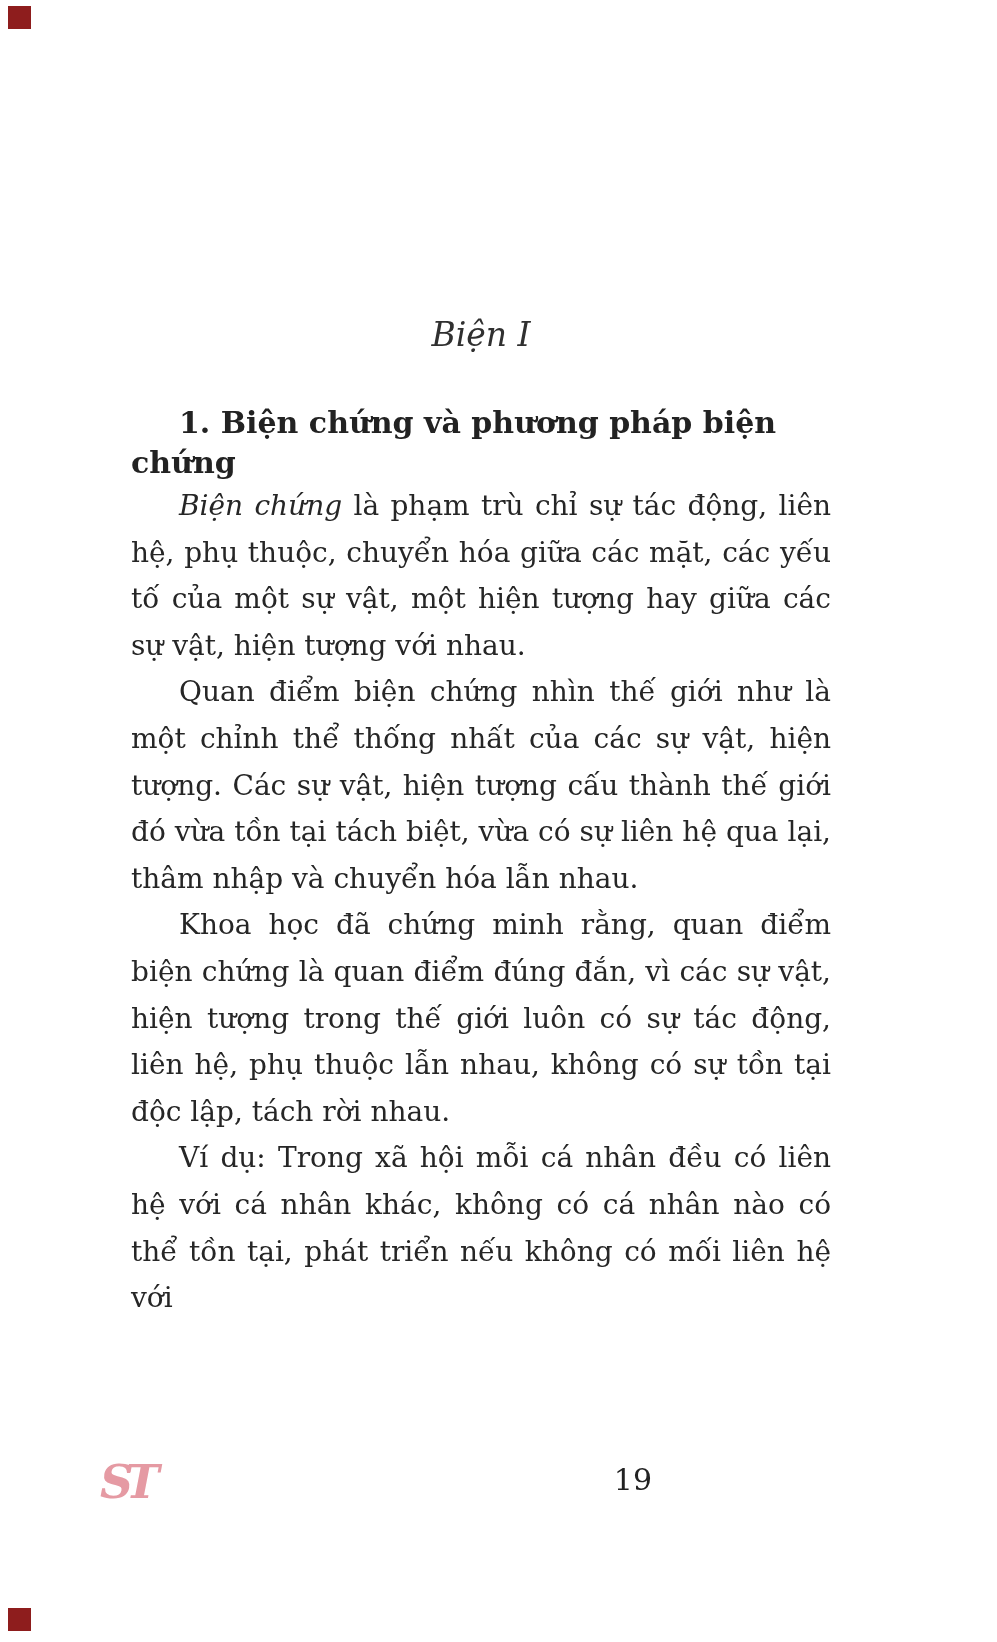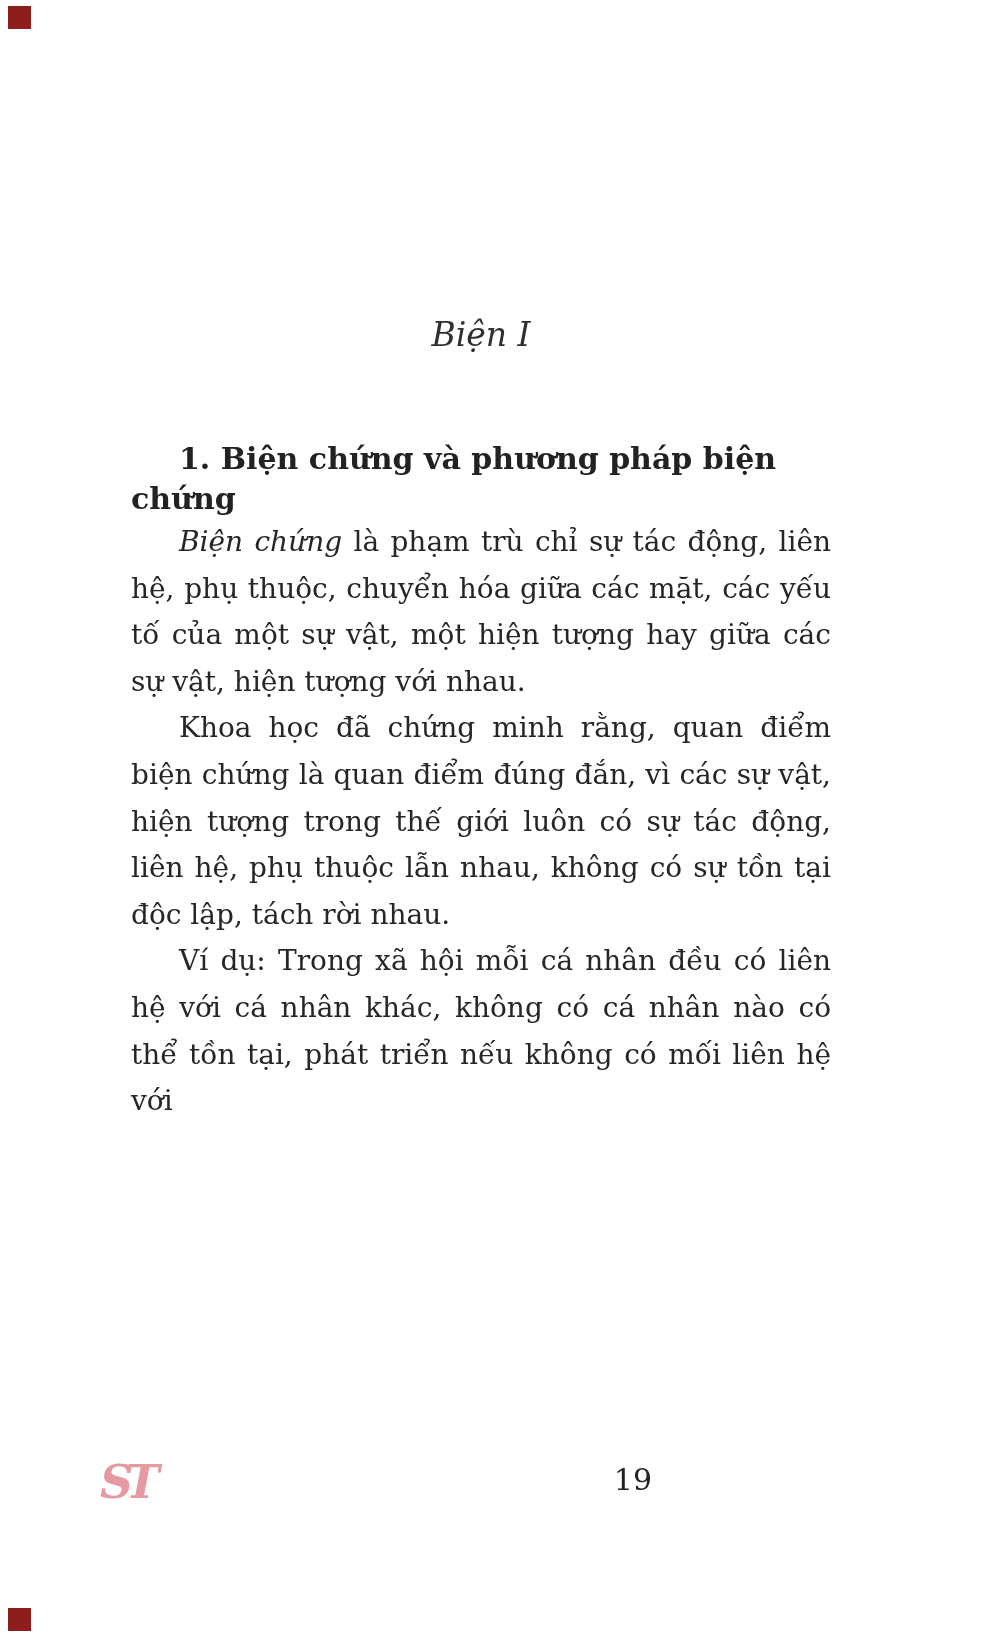--- a/index.html
+++ b/index.html
@@ -44,21 +44,21 @@
     text-align: center;
     font-size: 35px;
     font-weight: normal;
     letter-spacing: 1.5px;
     line-height: 56px;
     color: #2d2d2d;
   }
   .chapter-title .title-line { display: block; }
 
   .section-heading {
-    margin: 84px 0 0 0;
+    margin: 48px 0 0 0;
     font-size: 30px;
     font-weight: bold;
     text-indent: 48px;
     line-height: 40px;
     color: #222222;
   }
   .body-text {
     font-size: 28px;
     line-height: 46.6px;
     text-align: justify;
@@ -105,20 +105,21 @@
 
 <div class="content">
 
   <div class="part-label">Biện I</div>
 
 
   <h2 class="section-heading">1. Biện chứng và phương pháp biện chứng</h2>
 
   <div class="body-text">
     <p><span class="italic-lead">Biện chứng</span><span> là phạm trù chỉ sự tác động, liên hệ, phụ thuộc, chuyển hóa giữa các mặt, các yếu tố của một sự vật, một hiện tượng hay giữa các sự vật, hiện tượng với nhau.</span></p>
+    <p>Quan điểm biện chứng nhìn thế giới như là một chỉnh thể thống nhất của các sự vật, hiện tượng. Các sự vật, hiện tượng cấu thành thế giới đó vừa tồn tại tách biệt, vừa có sự liên hệ qua lại, thâm nhập và chuyển hóa lẫn nhau.</p>
     <p>Khoa học đã chứng minh rằng, quan điểm biện chứng là quan điểm đúng đắn, vì các sự vật, hiện tượng trong thế giới luôn có sự tác động, liên hệ, phụ thuộc lẫn nhau, không có sự tồn tại độc lập, tách rời nhau.</p>
     <p>Ví dụ: Trong xã hội mỗi cá nhân đều có liên hệ với cá nhân khác, không có cá nhân nào có thể tồn tại, phát triển nếu không có mối liên hệ với</p>
   </div>
 
 </div>
 
 <div class="footer">
   <span class="watermark">ST</span>
   <span class="page-number">19</span>
 </div>

